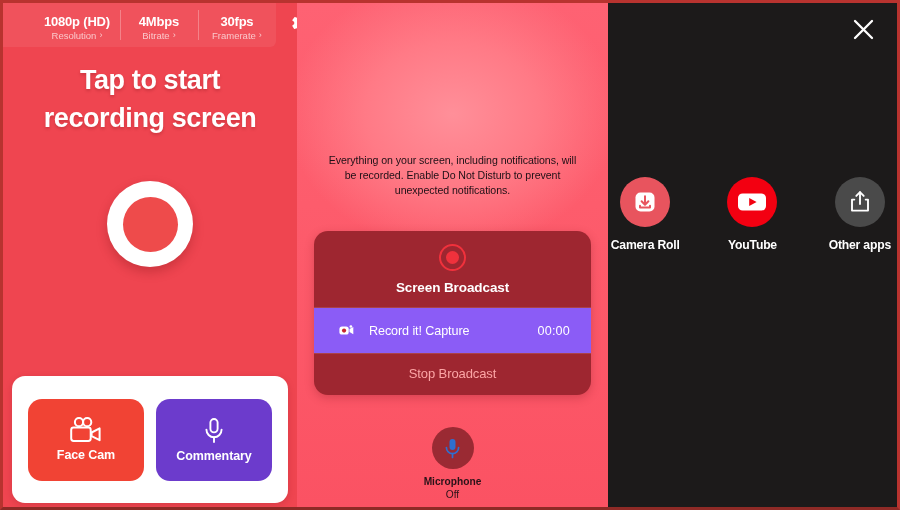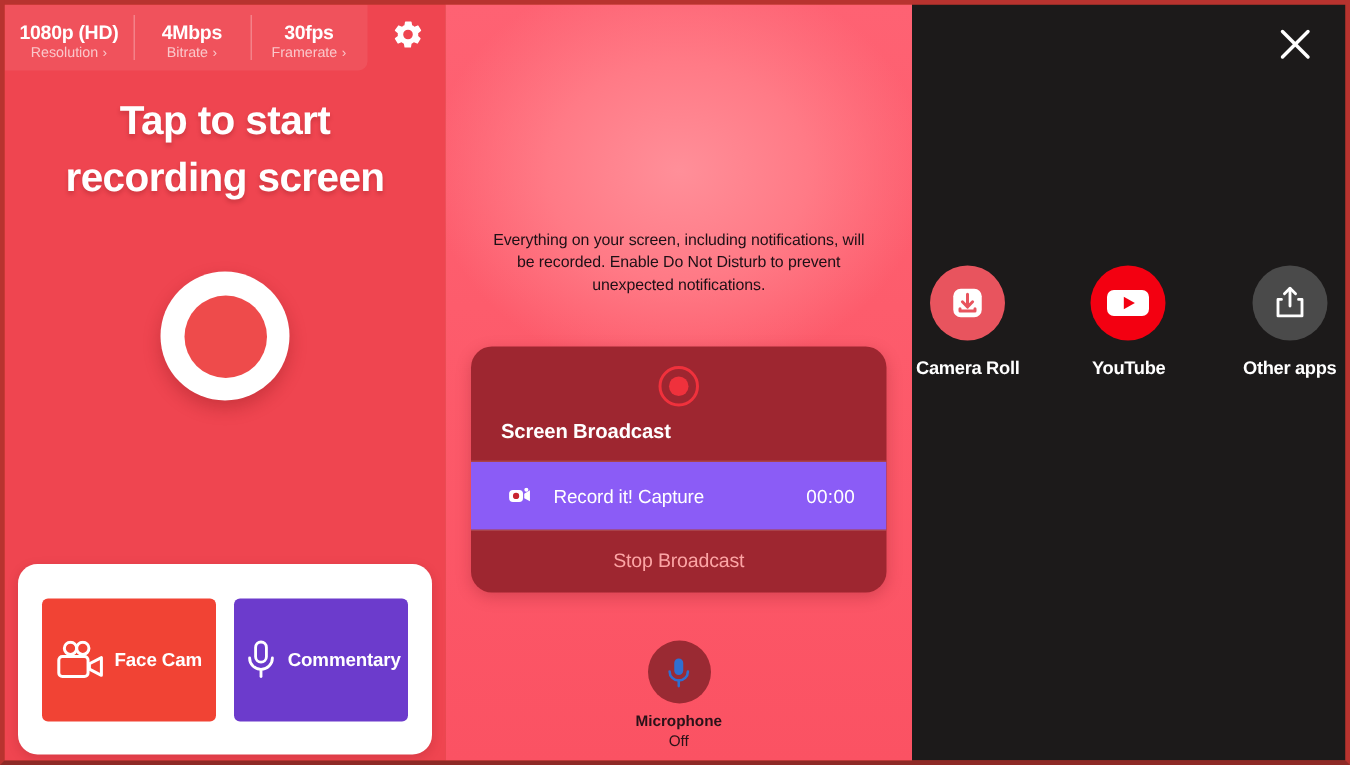--- a/index.html
+++ b/index.html
@@ -39,20 +39,21 @@
     display: flex;
     align-items: flex-start;
   }
   .settings-chips {
     display: flex;
     align-items: stretch;
     background: rgba(255,255,255,0.07);
     border-radius: 0 0 6px 0;
     height: 44px;
     flex: 0 0 auto;
+    padding-left: 31px;
   }
   .chip {
     position: relative;
     padding: 4px 10px 0 10px;
     text-align: center;
     display: flex;
     flex-direction: column;
     justify-content: center;
     min-width: 78px;
   }
@@ -139,23 +140,23 @@
     box-shadow: 0 2px 7px rgba(120,20,25,0.2);
     display: flex;
     align-items: center;
     justify-content: center;
     gap: 12px;
     padding: 0 16px;
   }
   .action-tile {
     flex: 1 1 0;
     height: 82px;
-    border-radius: 4px;
-    display: flex;
-    flex-direction: row;
+    border-radius: 14px;
+    display: flex;
+    flex-direction: column;
     align-items: center;
     justify-content: center;
     gap: 5px;
   }
   .action-tile.facecam { background: #f14334; }
   .action-tile.commentary { background: #6c3bcc; }
   .action-label {
     color: #ffffff;
     font-size: 12.5px;
     font-weight: bold;
@@ -188,22 +189,22 @@
   .broadcast-sheet {
     position: absolute;
     top: 228px;
     left: 17px; right: 17px;
     background: #9e2630;
     border-radius: 14px;
     overflow: hidden;
     box-shadow: 0 3px 10px rgba(110,15,25,0.25);
   }
   .sheet-head {
-    padding: 13px 20px 12px;
-    text-align: left;
+    padding: 13px 10px 12px;
+    text-align: center;
   }
   .rec-dot-icon {
     width: 27px; height: 27px;
     margin: 0 auto 9px;
     border-radius: 50%;
     border: 2px solid #f0313c;
     display: flex; align-items: center; justify-content: center;
   }
   .rec-dot-icon i {
     display: block;

